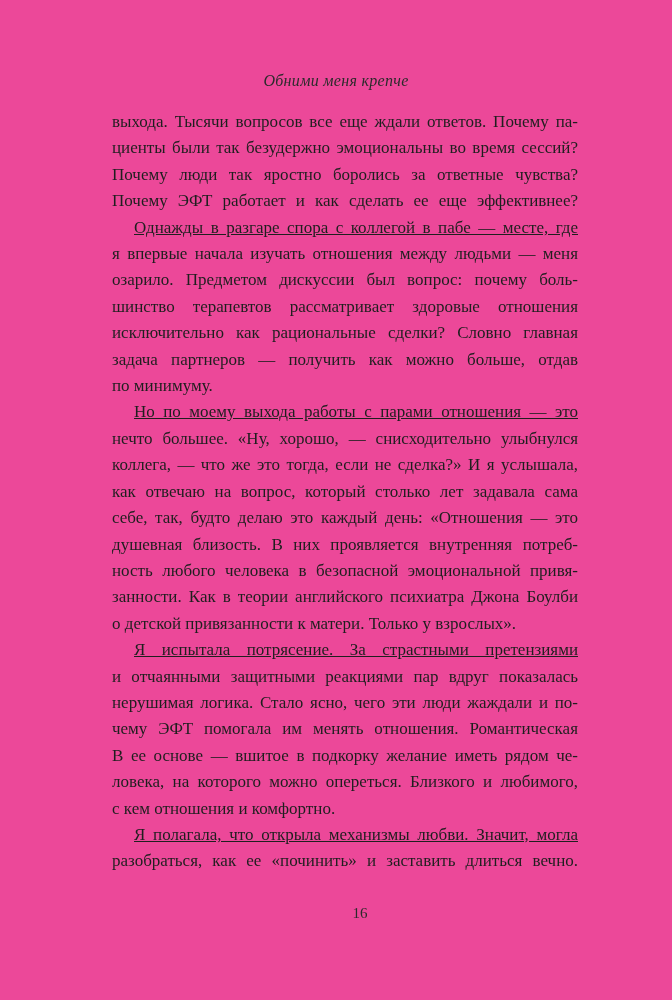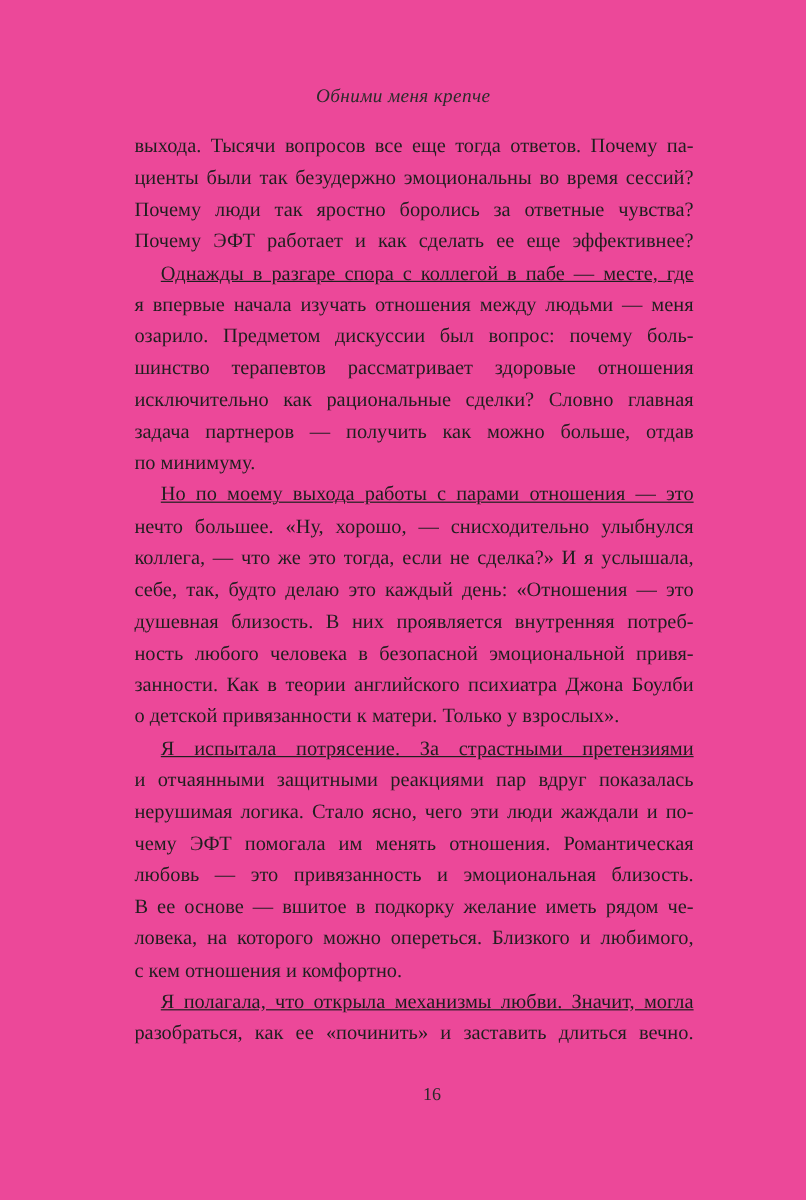--- a/index.html
+++ b/index.html
@@ -62,44 +62,44 @@
     margin-left: 44px;
   }
 </style>
 </head>
 <body>
 
 <div class="page">
   <div class="running-header">Обними меня крепче</div>
 
   <div class="text-body" id="text-body">
-      <div class="line just">выхода. Тысячи вопросов все еще тогда ответов. Почему па-</div>
+      <div class="line just">выхода. Тысячи вопросов все еще ждали ответов. Почему па-</div>
       <div class="line just">циенты были так безудержно эмоциональны во время сессий?</div>
       <div class="line just">Почему люди так яростно боролись за ответные чувства?</div>
       <div class="line just">Почему ЭФТ работает и как сделать ее еще эффективнее?</div>
       <div class="line just indent">Однажды в разгаре спора с коллегой в пабе — месте, где</div>
       <div class="line just">я впервые начала изучать отношения между людьми — меня</div>
       <div class="line just">озарило. Предметом дискуссии был вопрос: почему боль-</div>
       <div class="line just">шинство терапевтов рассматривает здоровые отношения</div>
       <div class="line just">исключительно как рациональные сделки? Словно главная</div>
       <div class="line just">задача партнеров — получить как можно больше, отдав</div>
       <div class="line">по минимуму.</div>
       <div class="line just indent">Но по моему выхода работы с парами отношения — это</div>
       <div class="line just">нечто большее. «Ну, хорошо, — снисходительно улыбнулся</div>
       <div class="line just">коллега, — что же это тогда, если не сделка?» И я услышала,</div>
+      <div class="line just">как отвечаю на вопрос, который столько лет задавала сама</div>
       <div class="line just">себе, так, будто делаю это каждый день: «Отношения — это</div>
       <div class="line just">душевная близость. В них проявляется внутренняя потреб-</div>
       <div class="line just">ность любого человека в безопасной эмоциональной привя-</div>
       <div class="line just">занности. Как в теории английского психиатра Джона Боулби</div>
       <div class="line">о детской привязанности к матери. Только у взрослых».</div>
       <div class="line just indent">Я испытала потрясение. За страстными претензиями</div>
       <div class="line just">и отчаянными защитными реакциями пар вдруг показалась</div>
       <div class="line just">нерушимая логика. Стало ясно, чего эти люди жаждали и по-</div>
       <div class="line just">чему ЭФТ помогала им менять отношения. Романтическая</div>
-      <div class="line just">любовь — это привязанность и эмоциональная близость.</div>
       <div class="line just">В ее основе — вшитое в подкорку желание иметь рядом че-</div>
       <div class="line just">ловека, на которого можно опереться. Близкого и любимого,</div>
       <div class="line">с кем отношения и комфортно.</div>
       <div class="line just indent">Я полагала, что открыла механизмы любви. Значит, могла</div>
       <div class="line just">разобраться, как ее «починить» и заставить длиться вечно.</div>
     </div>
 
   <div class="page-number">16</div>
 </div>
 

